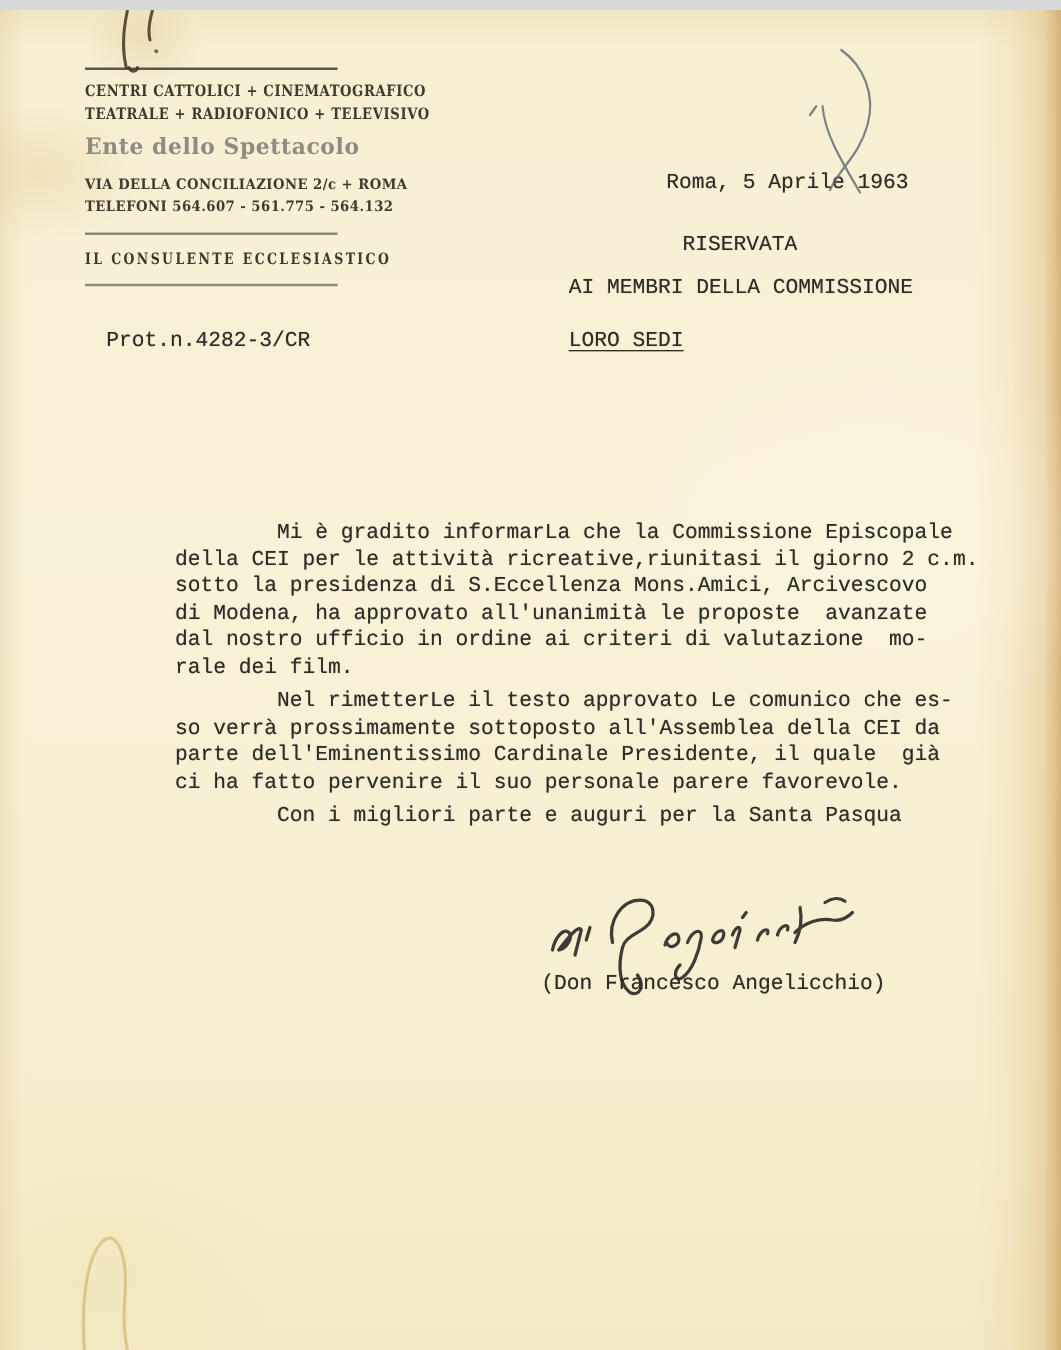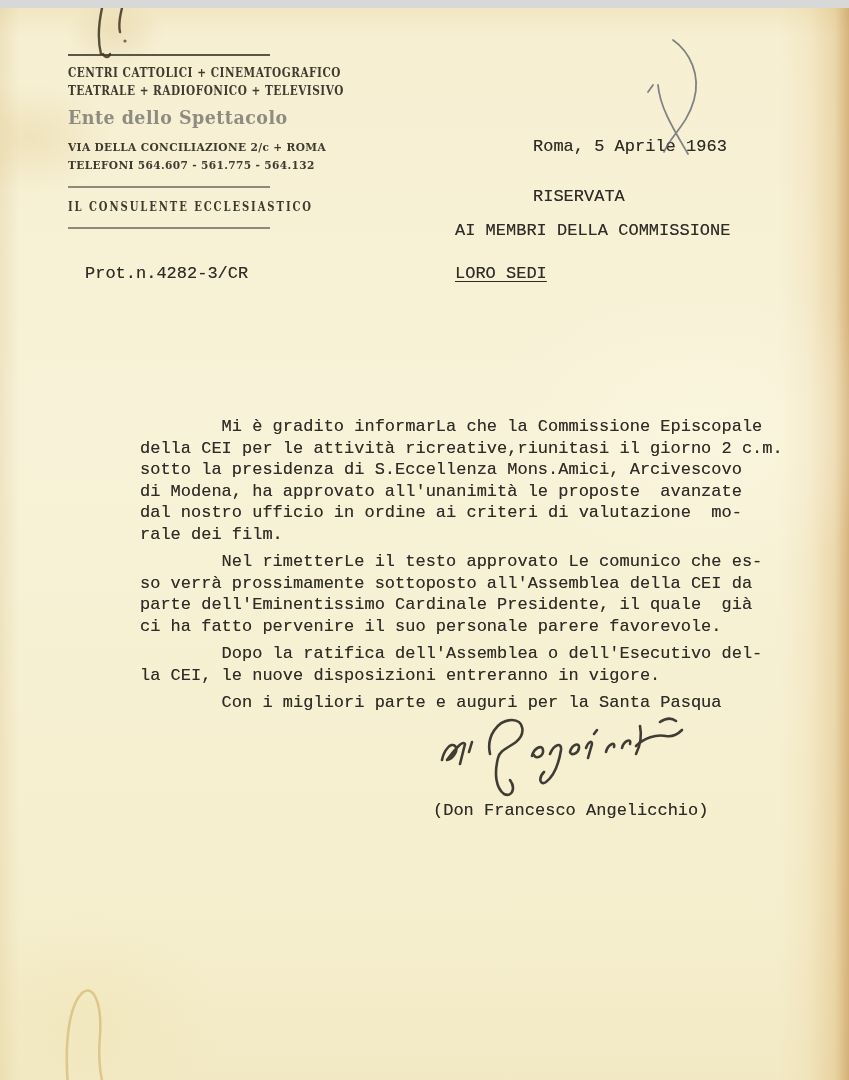--- a/index.html
+++ b/index.html
@@ -55,38 +55,36 @@
     <div class="lh-line lh-addr" style="top:150px">TELEFONI 564.607 - 561.775 - 564.132</div>
     <div class="lh-rule light" style="top:178px"></div>
     <div class="lh-line lh-office" style="top:191px">IL CONSULENTE ECCLESIASTICO</div>
     <div class="lh-rule light" style="top:219px"></div>
   </div>
 
   <div class="type" style="left:85px; top:255px;">Prot.n.4282-3/CR</div>
 
   <div class="type" style="left:533px; top:128px;text-align:right;">Roma, 5 Aprile 1963</div>
 
-  <div class="type" style="left:533px; top:178px;">RISERVATA</div>
+  <div class="type" style="left:546px; top:178px;">RISERVATA</div>
 
   <div class="type" style="left:455px; top:212px;">AI MEMBRI DELLA COMMISSIONE</div>
   <div class="type underlined" style="left:455px; top:255px;">LORO SEDI</div>
 
   <div class="body-block">
     <p>        Mi è gradito informarLa che la Commissione Episcopale
 della CEI per le attività ricreative,riunitasi il giorno 2 c.m.
 sotto la presidenza di S.Eccellenza Mons.Amici, Arcivescovo
 di Modena, ha approvato all'unanimità le proposte  avanzate
 dal nostro ufficio in ordine ai criteri di valutazione  mo-
 rale dei film.</p>
     <p>        Nel rimetterLe il testo approvato Le comunico che es-
 so verrà prossimamente sottoposto all'Assemblea della CEI da
 parte dell'Eminentissimo Cardinale Presidente, il quale  già
 ci ha fatto pervenire il suo personale parere favorevole.</p>
-    <p>        Dopo la ratifica dell'Assemblea o dell'Esecutivo del-
-la CEI, le nuove disposizioni entreranno in vigore.</p>
     <p>        Con i migliori parte e auguri per la Santa Pasqua</p>
   </div>
 
   <svg class="mark" style="left:420px; top:700px;" width="270" height="95" viewBox="0 0 270 95">
     <g fill="none" stroke="#2f2d27" stroke-width="2.6" stroke-linecap="round" stroke-linejoin="round" opacity="0.92">
       <path d="M22,52 C24,42 31,34 35,38 C39,42 33,51 27,52 C36,40 43,32 45,36 L40,56"></path>
       <path d="M52,34 L49,44"></path>
       <path d="M70,46 C66,28 78,12 92,12 C104,12 106,26 96,34 C88,40 80,42 78,50 C74,66 76,80 84,86 C92,90 96,80 90,72"></path>
       <path d="M112,48 C114,40 122,36 123,42 C124,48 116,52 114,47"></path>
       <path d="M130,46 C134,36 142,34 141,42 C139,54 134,68 126,74 C120,78 118,70 124,64"></path>
@@ -94,21 +92,21 @@
       <path d="M166,40 C168,34 172,32 172,36 L168,50"></path>
       <path d="M174,26 L177,22"></path>
       <path d="M186,44 C188,36 196,33 194,39"></path>
       <path d="M202,40 C204,32 212,30 210,36"></path>
       <path d="M220,18 C222,28 220,38 216,46"></path>
       <path d="M216,38 C224,30 236,26 246,28 C252,29 258,26 262,22"></path>
       <path d="M240,14 C246,10 252,10 256,13"></path>
     </g>
   </svg>
 
-  <div class="type" style="left:433px; top:792px;">(Don Francesco Angelicchio)</div>
+  <div class="type" style="left:433px; top:769px;">(Don Francesco Angelicchio)</div>
 
   <svg class="mark" style="left:70px; top:0;" width="70" height="55" viewBox="0 0 70 55">
     <g fill="none" stroke="#3f3422" stroke-width="2.4" stroke-linecap="round" opacity="0.85">
       <path d="M32,0 C29,14 27,30 31,46"></path>
       <path d="M33,46 C35,50 39,50 40,46"></path>
       <path d="M52,0 C50,8 48,16 50,24"></path>
     </g>
     <circle cx="55" cy="33" r="1.6" fill="#3f3422" opacity="0.7"></circle>
   </svg>
 

